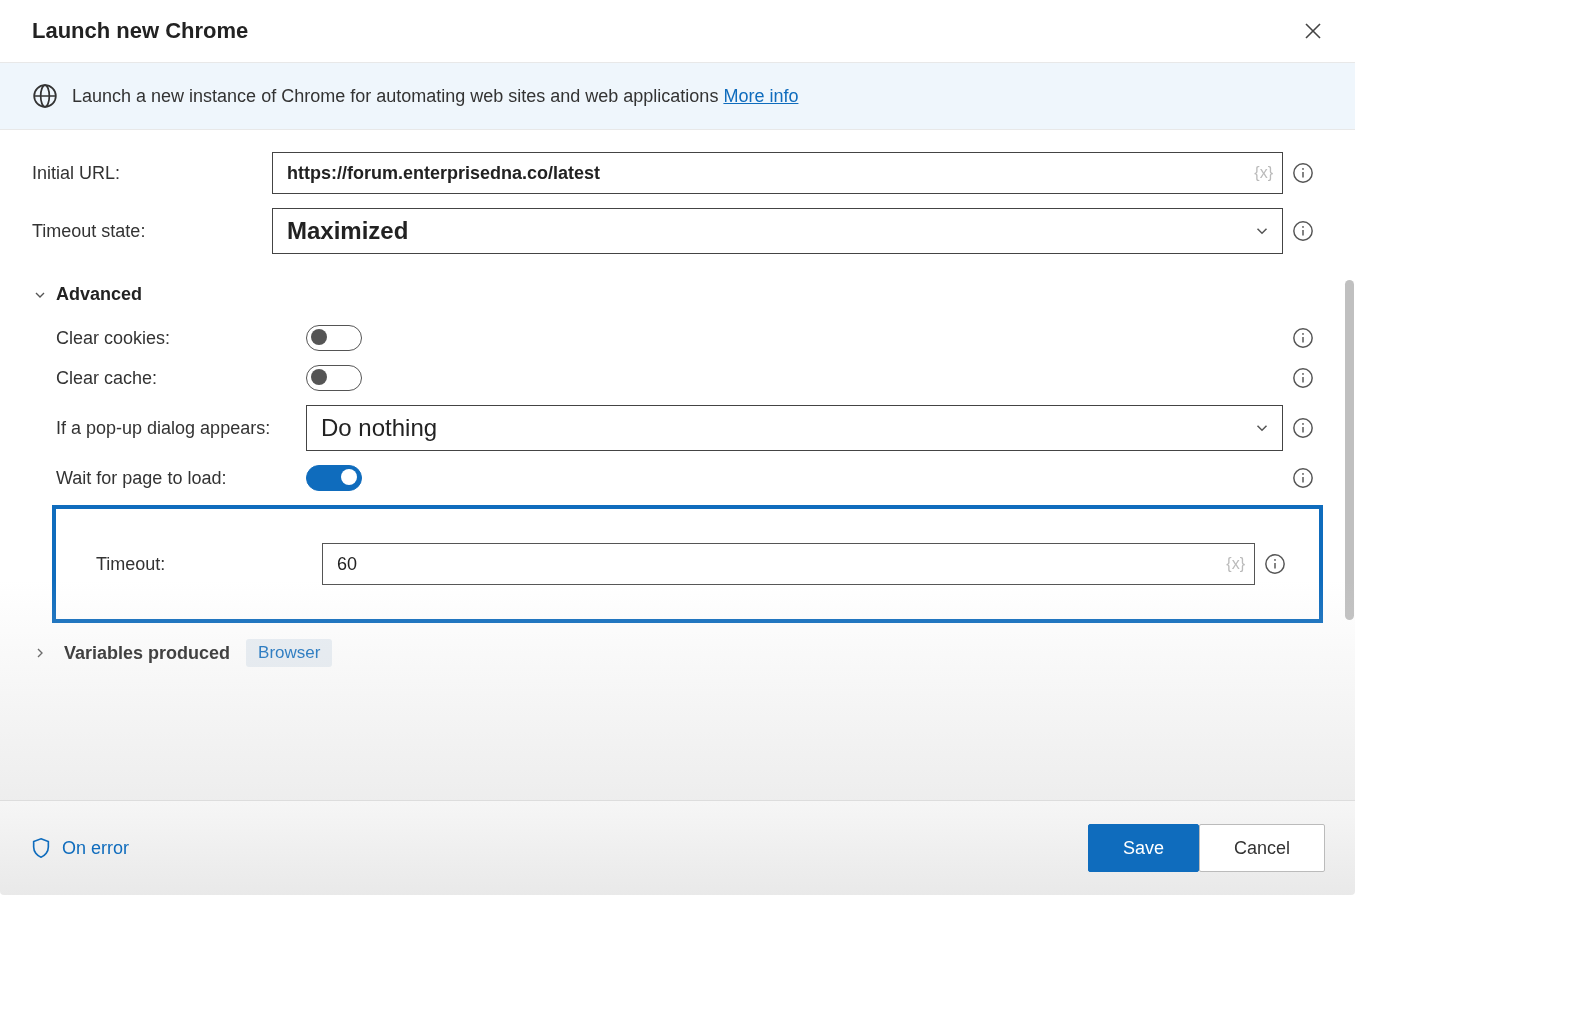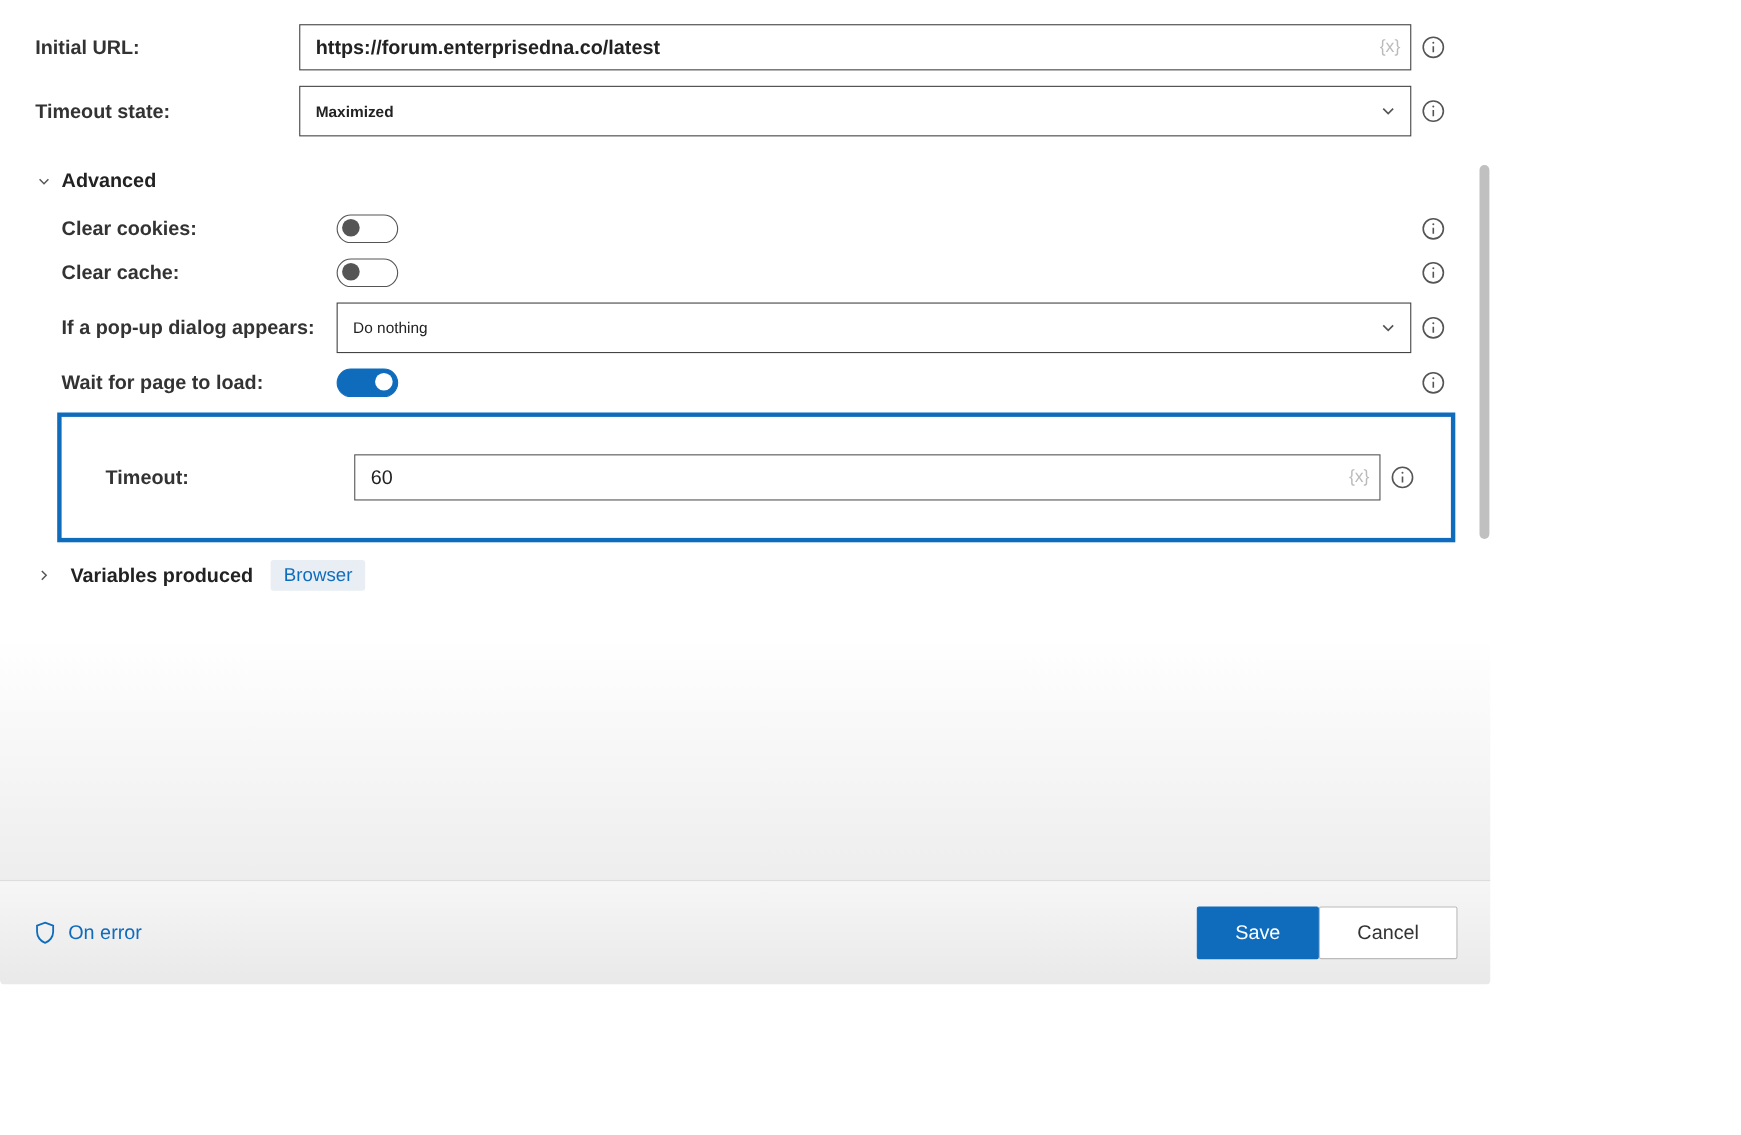--- a/index.html
+++ b/index.html
@@ -9,28 +9,28 @@
 .title { font-size: 22px; font-weight: 600; color: #222; }
 .close-btn { font-size: 22px; color: #444; cursor: pointer; padding: 4px 8px; background: none; border: none; }
 .info-banner { background: #eff6fc; display: flex; align-items: center; gap: 14px; padding: 20px 32px; border-top: 1px solid #e8e8e8; border-bottom: 1px solid #e8e8e8; }
 .info-banner-text { font-size: 18px; color: #333; }
 .more-link { color: #0f6cbd; text-decoration: underline; cursor: pointer; }
 .body { position: relative; height: 660px; overflow-y: auto; }
 .scrollbar-track { position: absolute; right: 0; top: 0; width: 12px; height: 100%; }
 .scrollbar-thumb { position: absolute; right: 1px; top: 150px; width: 9px; height: 340px; background: #c0c0c0; border-radius: 5px; }
 .form { padding: 8px 32px 20px 32px; }
 .form-row { display: flex; align-items: center; margin: 14px 0; }
-.row-label { width: 240px; font-size: 18px; color: #333; flex-shrink: 0; font-weight: bold; }
+.row-label { width: 240px; font-size: 18px; color: #333; flex-shrink: 0; }
 .row-control { flex: 1; display: flex; align-items: center; }
 .row-info { width: 40px; display: flex; justify-content: center; align-items: center; }
 .text-input { width: 100%; height: 42px; border: 1px solid #444; padding: 0 56px 0 14px; font-size: 18px; font-weight: 600; color: #222; background: #fff; position: relative; }
 .text-wrap { position: relative; width: 100%; }
 .var-badge { position: absolute; right: 10px; top: 50%; transform: translateY(-50%); font-size: 16px; color: #bbb; font-weight: 400; pointer-events: none; }
 .select-wrap { position: relative; width: 100%; }
-.select-input { width: 100%; height: 46px; border: 1px solid #444; padding: 0 40px 0 14px; font-size: 14px; font-weight: 600; color: #222; background: #fff; text-align: left; cursor: pointer; display: flex; align-items: center; }
+.select-input { width: 100%; height: 46px; border: 1px solid #444; padding: 0 40px 0 14px; font-size: 24px; font-weight: 600; color: #222; background: #fff; text-align: left; cursor: pointer; display: flex; align-items: center; }
 .chevron { position: absolute; right: 12px; top: 50%; transform: translateY(-50%); pointer-events: none; }
 .info-icon-svg { width: 22px; height: 22px; }
 .section-header { display: flex; align-items: center; gap: 8px; margin: 30px 0 20px 0; cursor: pointer; }
 .section-header .chev { transform: rotate(0deg); transition: transform .2s; }
 .section-title { font-size: 18px; font-weight: 600; color: #222; }
 .indented { padding-left: 24px; }
 .toggle { width: 56px; height: 26px; border-radius: 13px; background: #fff; border: 1.5px solid #555; position: relative; cursor: pointer; }
 .toggle .knob { position: absolute; width: 16px; height: 16px; border-radius: 50%; background: #555; top: 3px; left: 4px; transition: all .15s; }
 .toggle.on { background: #0f6cbd; border-color: #0f6cbd; }
 .toggle.on .knob { background: #fff; left: 34px; }
@@ -47,21 +47,40 @@
 .btn { height: 48px; padding: 0 34px; font-size: 18px; border: 1px solid #bbb; border-radius: 2px; cursor: pointer; background: #fff; color: #333; }
 .btn-primary { background: #0f6cbd; color: #fff; border-color: #0f6cbd; }
 .gradient-overlay { position: absolute; left: 0; right: 0; bottom: 95px; height: 220px; background: linear-gradient(to bottom, rgba(255,255,255,0), rgba(220,220,220,.5)); pointer-events: none; }
 svg { display: block; }
 </style>
 </head>
 <body>
 
 <div class="dialog">
 
-
+  <div class="title-row">
+    <div class="title">Launch new Chrome</div>
+    <button class="close-btn">
+      <svg width="18" height="18" viewBox="0 0 18 18">
+          <line x1="2" y1="2" x2="16" y2="16" stroke="#444" stroke-width="1.6"></line>
+          <line x1="16" y1="2" x2="2" y2="16" stroke="#444" stroke-width="1.6"></line>
+        </svg>
+    </button>
+  </div>
+
+  <div class="info-banner">
+    <svg width="26" height="26" viewBox="0 0 24 24" fill="none" stroke="#333" stroke-width="1.6">
+        <circle cx="12" cy="12" r="10"></circle>
+        <ellipse cx="12" cy="12" rx="4" ry="10"></ellipse>
+        <line x1="2" y1="12" x2="22" y2="12"></line>
+      </svg>
+    <div class="info-banner-text">
+      <span>Launch a new instance of Chrome for automating web sites and web applications </span><a class="more-link">More info</a>
+    </div>
+  </div>
 
   <div class="body">
     <div class="form">
 
       <div class="form-row">
         <div class="row-label">Initial URL:</div>
         <div class="row-control">
           <div class="text-wrap">
             <input class="text-input" type="text" value="https://forum.enterprisedna.co/latest" style="">
             <span class="var-badge">{x}</span>

